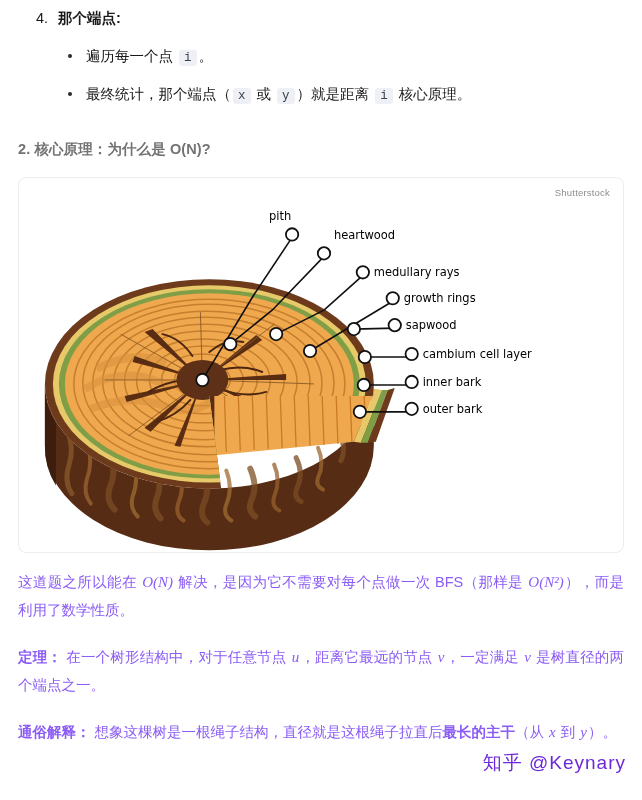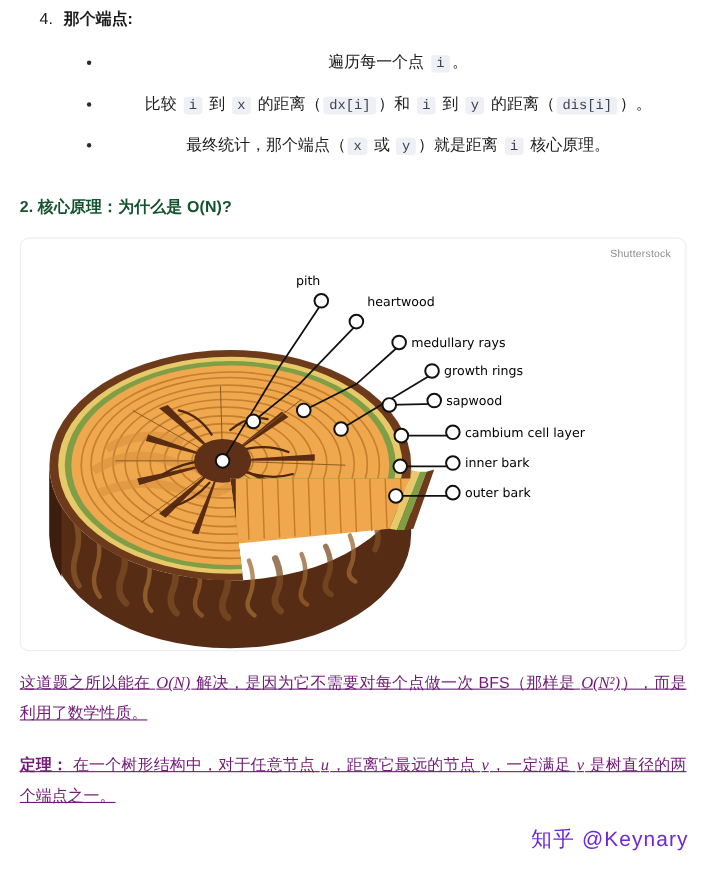--- a/index.html
+++ b/index.html
@@ -34,21 +34,21 @@
     width: 22px;
     flex: 0 0 22px;
     font-weight: 400;
     color: #1a1a1a;
   }
   .ol-text {
     font-weight: 700;
   }
 
   
-  .ul-list { margin: 15px; padding: 0; list-style: none; text-align: center; }
+  .ul-list { margin: 4px; padding: 0; list-style: none; }
   .li-row {
     position: relative;
     padding: 0 0 0 82px;
     margin-top: 14px;
     font-size: 14.5px;
     line-height: 1.65;
     color: #1a1a1a;
   }
   .li-row .dot {
     position: absolute;
@@ -71,21 +71,21 @@
     border-radius: 3px;
     padding: 1px 5px;
     font-size: 12.5px;
     margin: 0 2px;
   }
 
   
   .h-sec {
     font-size: 14.5px;
     font-weight: 700;
-    color: #14532d;
+    color: #737373;
     margin: 34px 0 0 18px;
     letter-spacing: 0.1px;
   }
 
   
   .img-card {
     position: relative;
     margin: 18px 18px 0 18px;
     height: 374px;
     border: 1px solid #ededed;
@@ -107,23 +107,22 @@
     left: 0; top: 0;
     width: 100%;
     height: 100%;
   }
 
   
   .para {
     margin: 16px 18px 0 18px;
     font-size: 14.5px;
     line-height: 1.85;
-    color: #701a75;
+    color: #8b5cf6;
     text-align: justify;
-    text-decoration: underline;
   }
   .para.tight { margin-top: 20px; }
   .mth {
     font-family: "Liberation Serif", "DejaVu Serif", serif;
     font-style: italic;
     font-size: 15px;
     padding: 0 1px;
   }
   .bold-in { font-weight: 700; }
 
@@ -150,21 +149,20 @@
 
 <div class="page">
 
   <div class="ol-item">
     <span class="ol-num">4.</span>
     <span class="ol-text">那个端点:</span>
   </div>
 
   <ul class="ul-list" id="sub-bullets">
       <li class="li-row"><span class="dot"></span><span>遍历每一个点 </span><code class="chip">i</code><span>。</span></li>
-      <li class="li-row"><span class="dot"></span><span>比较 </span><code class="chip">i</code><span> 到 </span><code class="chip">x</code><span> 的距离（</span><code class="chip">dx[i]</code><span>）和 </span><code class="chip">i</code><span> 到 </span><code class="chip">y</code><span> 的距离（</span><code class="chip">dis[i]</code><span>）。</span></li>
       <li class="li-row"><span class="dot"></span><span>最终统计，那个端点（</span><code class="chip">x</code><span> 或 </span><code class="chip">y</code><span>）就是距离 </span><code class="chip">i</code><span> 核心原理。</span></li>
     </ul>
 
   <div class="h-sec">2. 核心原理：为什么是 O(N)?</div>
 
   <div class="img-card">
     <div class="shutterstock">Shutterstock</div>
 
     <svg class="diagram" viewBox="0 0 606 374" preserveAspectRatio="xMidYMid meet">
       <defs>
@@ -329,19 +327,20 @@
         <text class="lbl" x="382" y="145">sapwood</text>
         <text class="lbl" x="399" y="174">cambium cell layer</text>
         <text class="lbl" x="399" y="202">inner bark</text>
         <text class="lbl" x="399" y="229">outer bark</text>
       </g>
     </svg>
   </div>
 
   <div class="para" id="para1"><span>这道题之所以能在 </span><span class="mth">O(N)</span><span> 解决，是因为它不需要对每个点做一次 BFS（那样是 </span><span class="mth">O(N²)</span><span>），而是利用了数学性质。</span></div>
   <div class="para tight" id="para2"><strong class="bold-in">定理：</strong><span> 在一个树形结构中，对于任意节点 </span><span class="mth">u</span><span>，距离它最远的节点 </span><span class="mth">v</span><span>，一定满足 </span><span class="mth">v</span><span> 是树直径的两个端点之一。</span></div>
+  <div class="para tight" id="para3"><strong class="bold-in">通俗解释：</strong><span> 想象这棵树是一根绳子结构，直径就是这根绳子拉直后</span><strong class="bold-in">最长的主干</strong><span>（从 </span><span class="mth">x</span><span> 到 </span><span class="mth">y</span><span>）。</span></div>
 
   <ul class="ul-list" id="final-bullets">
       <li class="li-row indent2"></li>
     </ul>
 
   <div class="watermark">知乎 @Keynary</div>
 </div>
 
 </body></html>

